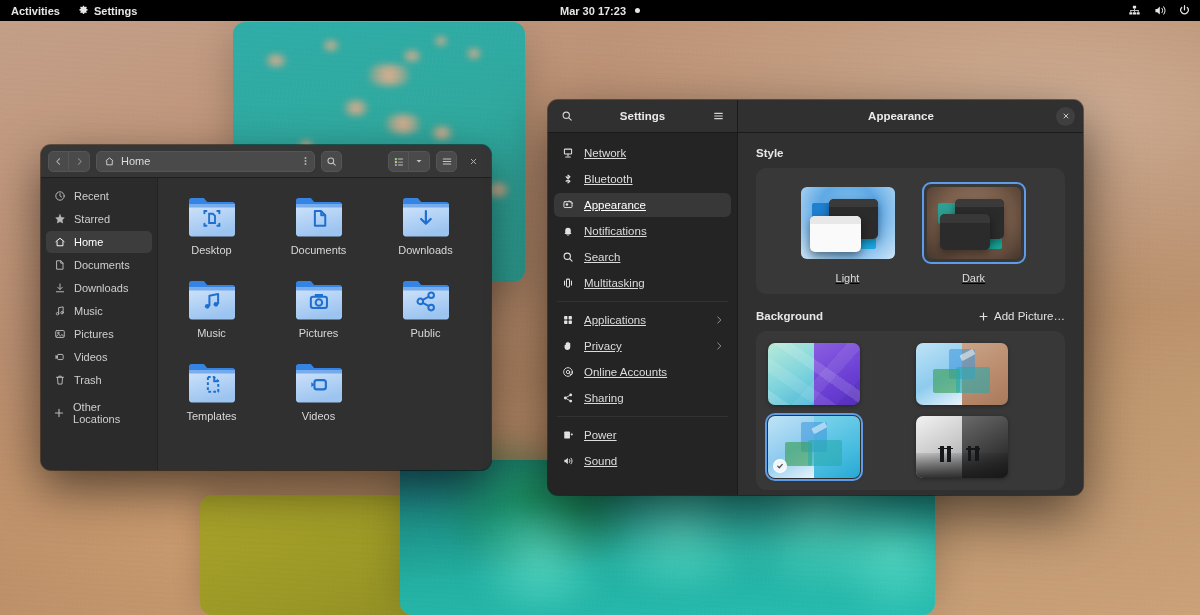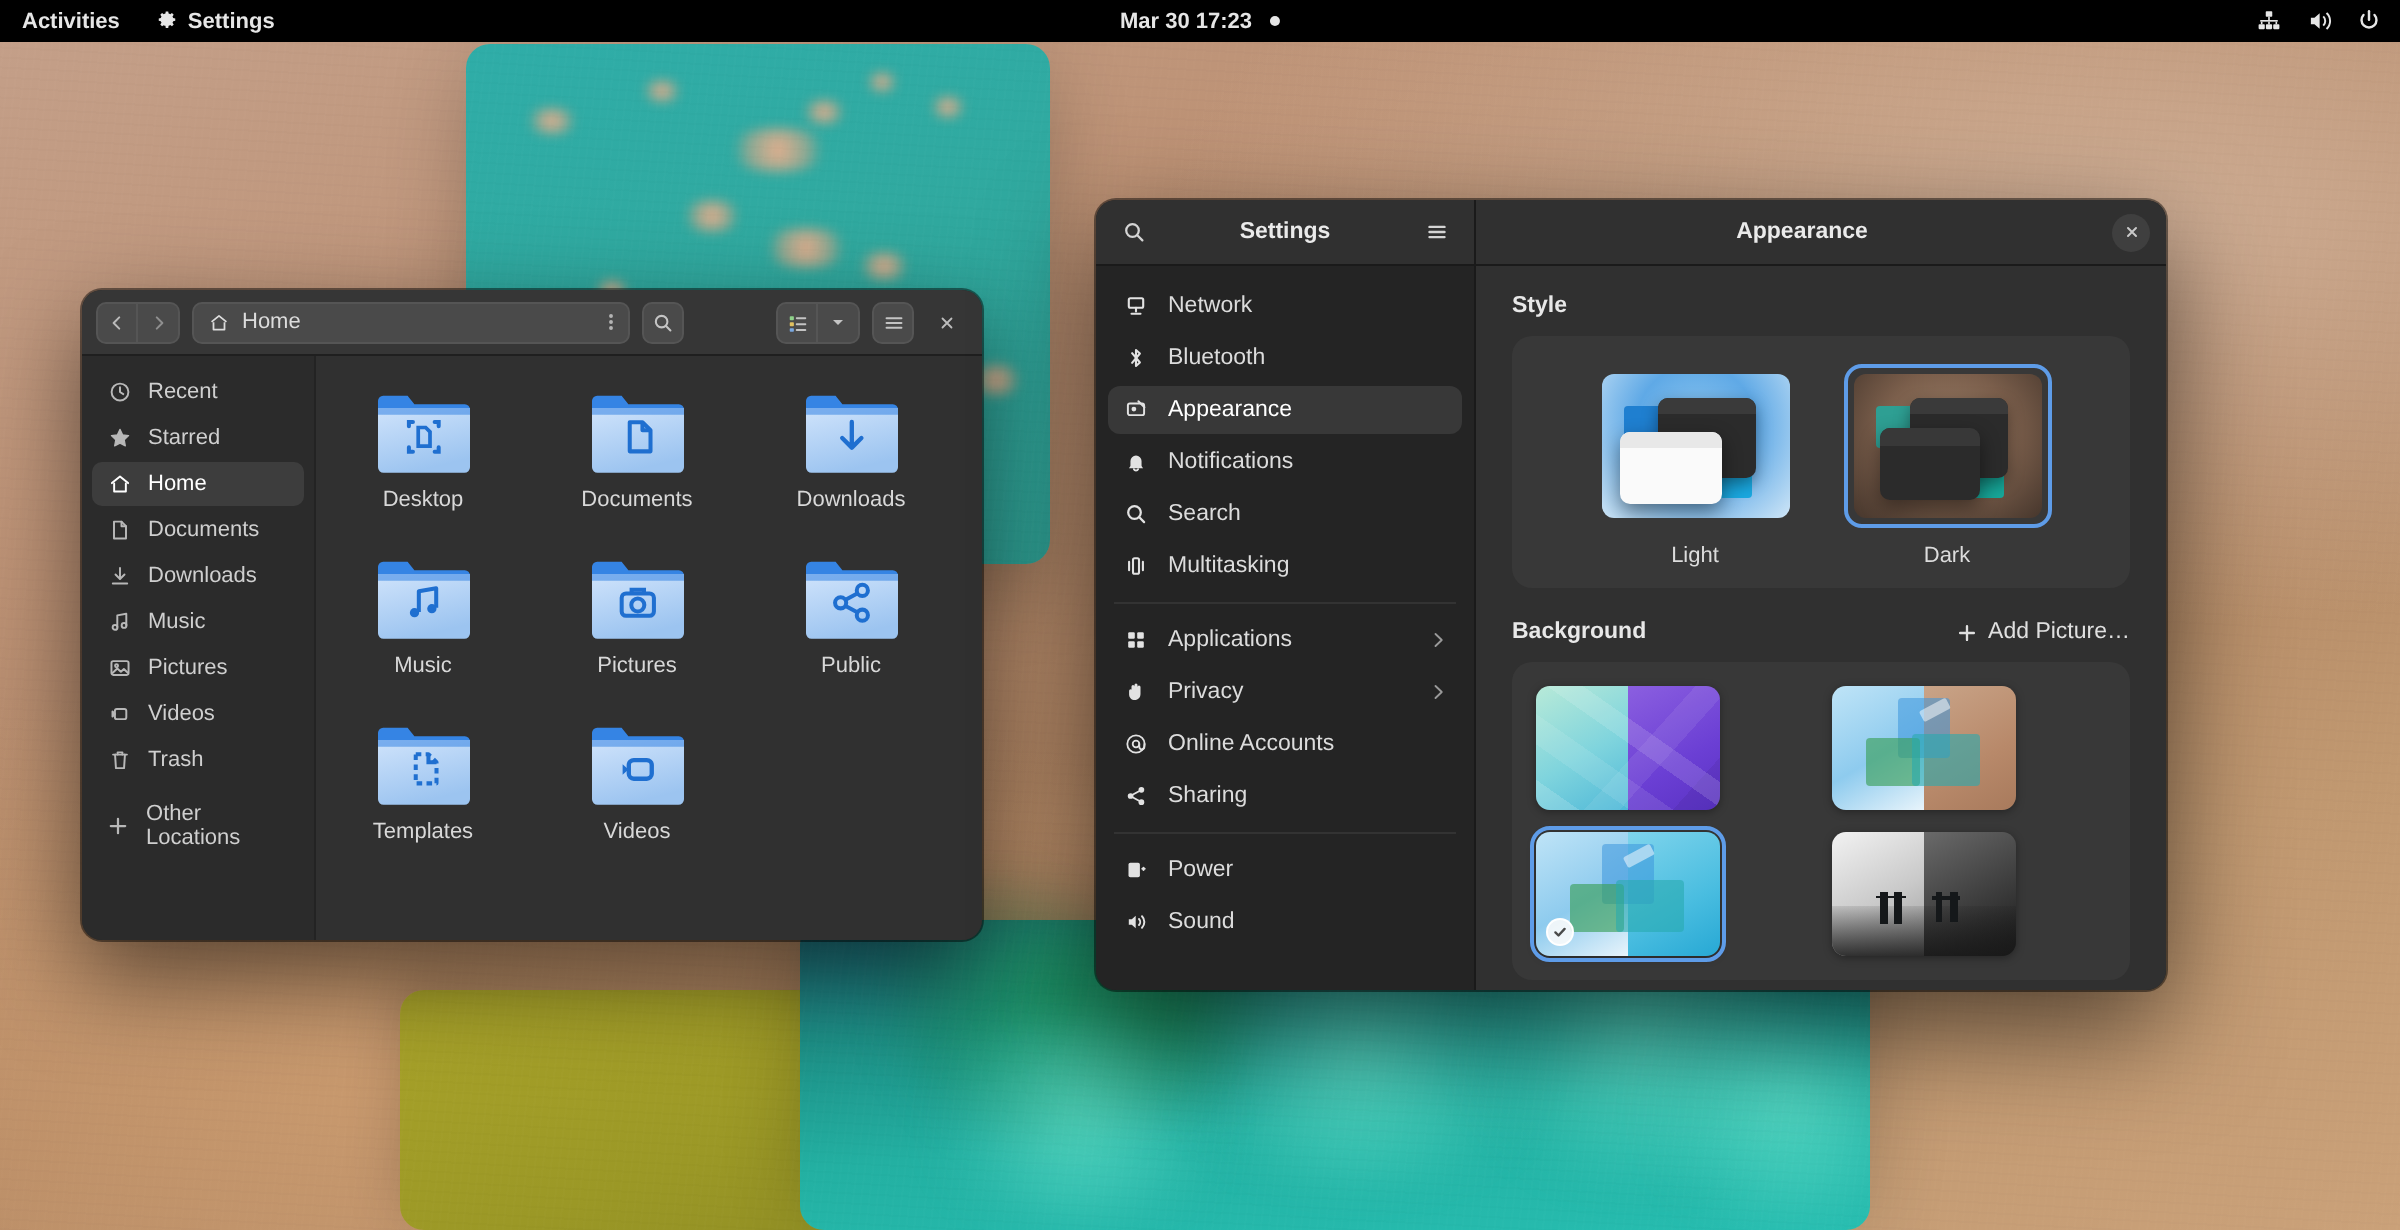--- a/index.html
+++ b/index.html
@@ -174,35 +174,35 @@
     width:190px; background:#242424; padding-top:6px;
     border-right:1px solid #1a1a1a;
   }
   .set-item {
     display:flex; align-items:center; gap:9px;
     height:24px; margin:2px 6px; padding:0 7px;
     border-radius:6px; color:#dcdcdc; font-size:11.5px; cursor:pointer;
   }
   .set-item.active { background:#383838; color:#fff; }
   .set-item .ico { width:14px; display:flex; justify-content:center; color:#e2e2e2; }
-  .set-item .label { flex:1; }
+  .set-item .label { flex:1;text-decoration:underline; }
   .set-item .chev { color:#9a9a9a; }
   .set-sep { height:1px; background:#333; margin:6px 9px; }
   #settings-main { flex:1; background:#303030; padding:14px 18px 0 18px; overflow:hidden; }
   .sect-head {
     display:flex; align-items:center; justify-content:space-between;
     font-size:11.5px; font-weight:bold; color:#e8e8e8; margin-bottom:9px;
   }
   .add-pic { display:flex; align-items:center; gap:5px; color:#e0e0e0; font-weight:normal; cursor:pointer; }
   #style-card {
     background:#383838; border-radius:10px;
     padding:14px 0 10px 0; margin-bottom:16px;
     display:flex; justify-content:center; gap:22px;
   }
-  .style-opt { display:flex; flex-direction:column; align-items:center; gap:8px; cursor:pointer; }
+  .style-opt { display:flex; flex-direction:column; align-items:center; gap:8px; cursor:pointer;text-decoration:underline; }
   .style-thumb {
     width:104px; height:82px; border-radius:9px;
     padding:3px; border:2px solid transparent; position:relative;
   }
   .style-opt.selected .style-thumb { border-color:#5e9ce8; }
   .style-thumb .inner { width:100%; height:100%; border-radius:6px; position:relative; overflow:hidden; }
   .style-label { font-size:11px; color:#dcdcdc; }
   #bg-card { background:#383838; border-radius:10px; padding:12px; }
   #bg-grid { display:grid; grid-template-columns:1fr 1fr; gap:11px; }
   .bg-thumb {

